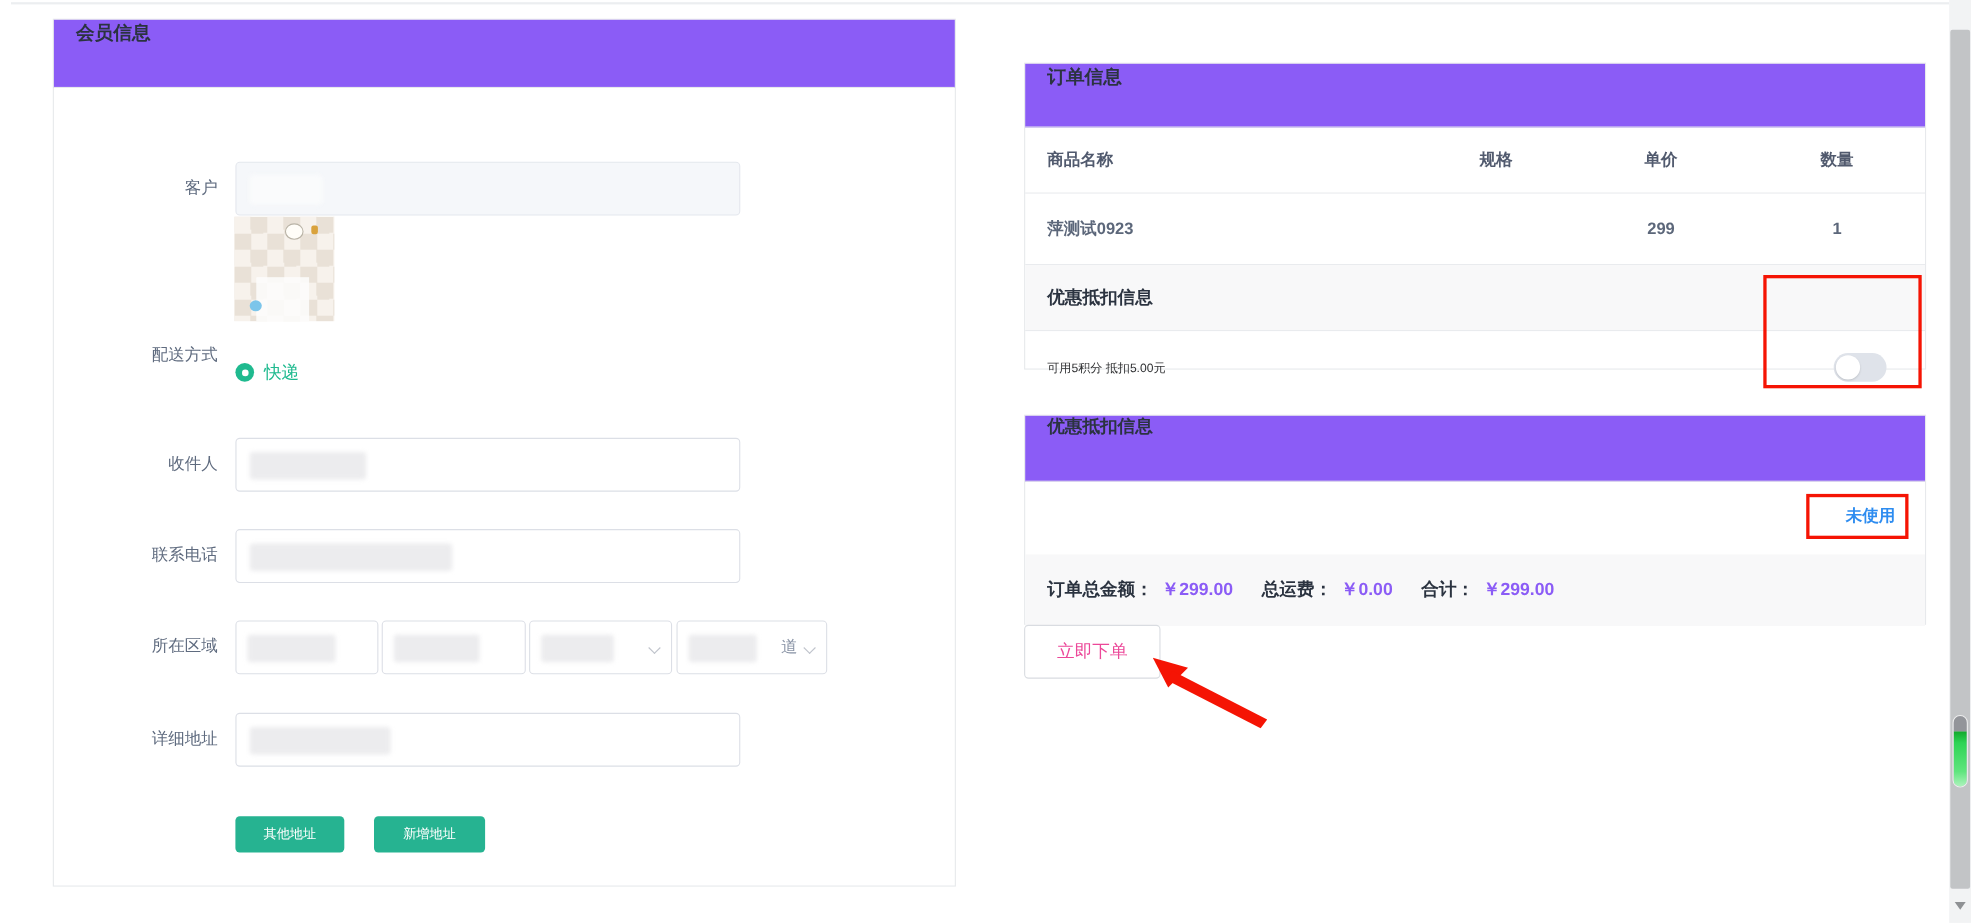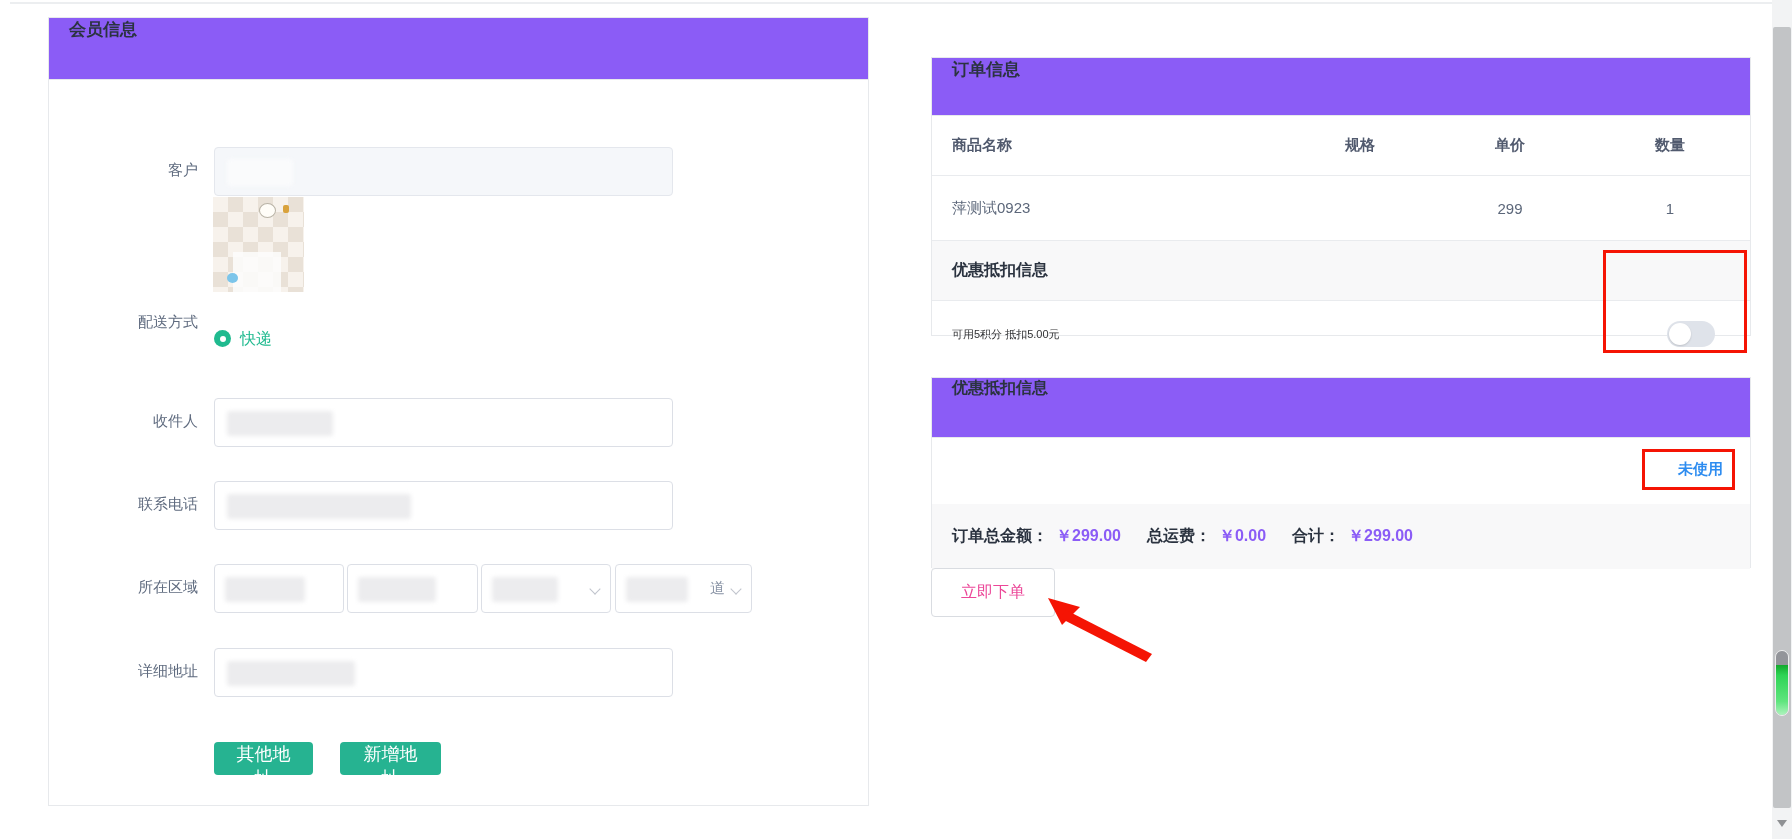--- a/index.html
+++ b/index.html
@@ -30,31 +30,31 @@
 
   .radio-outer { position:absolute; left:165px; top:312px; width:17px; height:17px; border-radius:50%; background:#1fba8f; }
   .radio-outer::after { content:""; position:absolute; left:5.5px; top:5.5px; width:6px; height:6px; border-radius:50%; background:#fff; }
   .radio-label { position:absolute; left:191px; top:311px; font-size:16px; color:#1fba8f; }
 
   .tselect { position:absolute; height:49px; background:#fff; border:1px solid #dcdfe6; border-radius:4px; }
   .chevron { position:absolute; right:10px; top:20px; width:9px; height:9px; }
   .chevron::before { content:""; position:absolute; left:0; top:0; width:7px; height:7px; border-right:1.6px solid #c0c4cc; border-bottom:1.6px solid #c0c4cc; transform:rotate(45deg); }
   .frag { position:absolute; right:26px; top:14px; font-size:15px; color:#8a94a6; }
 
-  .green-btn { position:absolute; top:724px; height:33px; border:none; border-radius:4px; background:#26b391; color:#fff; font-size:18px; font-family:inherit; cursor:pointer; padding:0 16px; }
+  .green-btn { position:absolute; top:724px; height:33px; border:none; border-radius:4px; background:#26b391; color:#fff; font-size:12px; font-family:inherit; cursor:pointer; padding:0 16px; }
 
   
   #order-card { left:931px; top:25px; width:820px; height:279px;margin-top:32px; }
   #order-card .card-header { height:58px; }
   .trow { position:absolute; left:0; width:100%; display:grid; grid-template-columns:1fr 140px 160px 160px; align-items:center; }
   .trow .c0 { padding-left:20px; text-align:left; }
   .trow .c { text-align:center; }
   .thead-row { top:58px; height:60px; border-bottom:1px solid #e9ebee; font-weight:bold; font-size:15px; color:#515a6e; }
   .tbody-row { top:118px; height:65px; border-bottom:1px solid #e9ebee; font-size:15px; color:#5c6activity, }
-  .tbody-row { color:#5c677a; }
+  .tbody-row { color:#5c677a;font-weight:bold; }
   .sub-header { position:absolute; left:0; top:183px; width:100%; height:60px; background:#f8f8f9; border-bottom:1px solid #e9ebee; display:flex; align-items:center; padding-left:20px; font-weight:bold; font-size:16px; color:#2b3340; }
   .points-row { position:absolute; left:0; top:243px; width:100%; height:66px; display:flex; align-items:center; padding-left:20px; font-weight:normal; font-size:11px; color:#303133; }
   .switch { position:absolute; right:35px; top:263px; width:48px; height:26px; border-radius:13px; background:#dfe3ea; cursor:pointer; }
   .switch .knob { position:absolute; left:2px; top:2px; width:22px; height:22px; border-radius:50%; background:#fff; box-shadow:0 1px 2px rgba(0,0,0,.15); }
 
   
   #coupon-card { left:931px; top:377px; width:820px; height:191px; }
   #coupon-card .card-header { height:60px; font-size:16px; }
   .coupon-row { position:absolute; left:0; top:60px; width:100%; height:66px; display:flex; align-items:center; padding-left:20px; font-weight:bold; font-size:15px; color:#303133; }
   .coupon-status { position:absolute; right:27px; top:82px; font-size:15px; font-weight:bold; color:#2d8cf0; cursor:pointer; }

